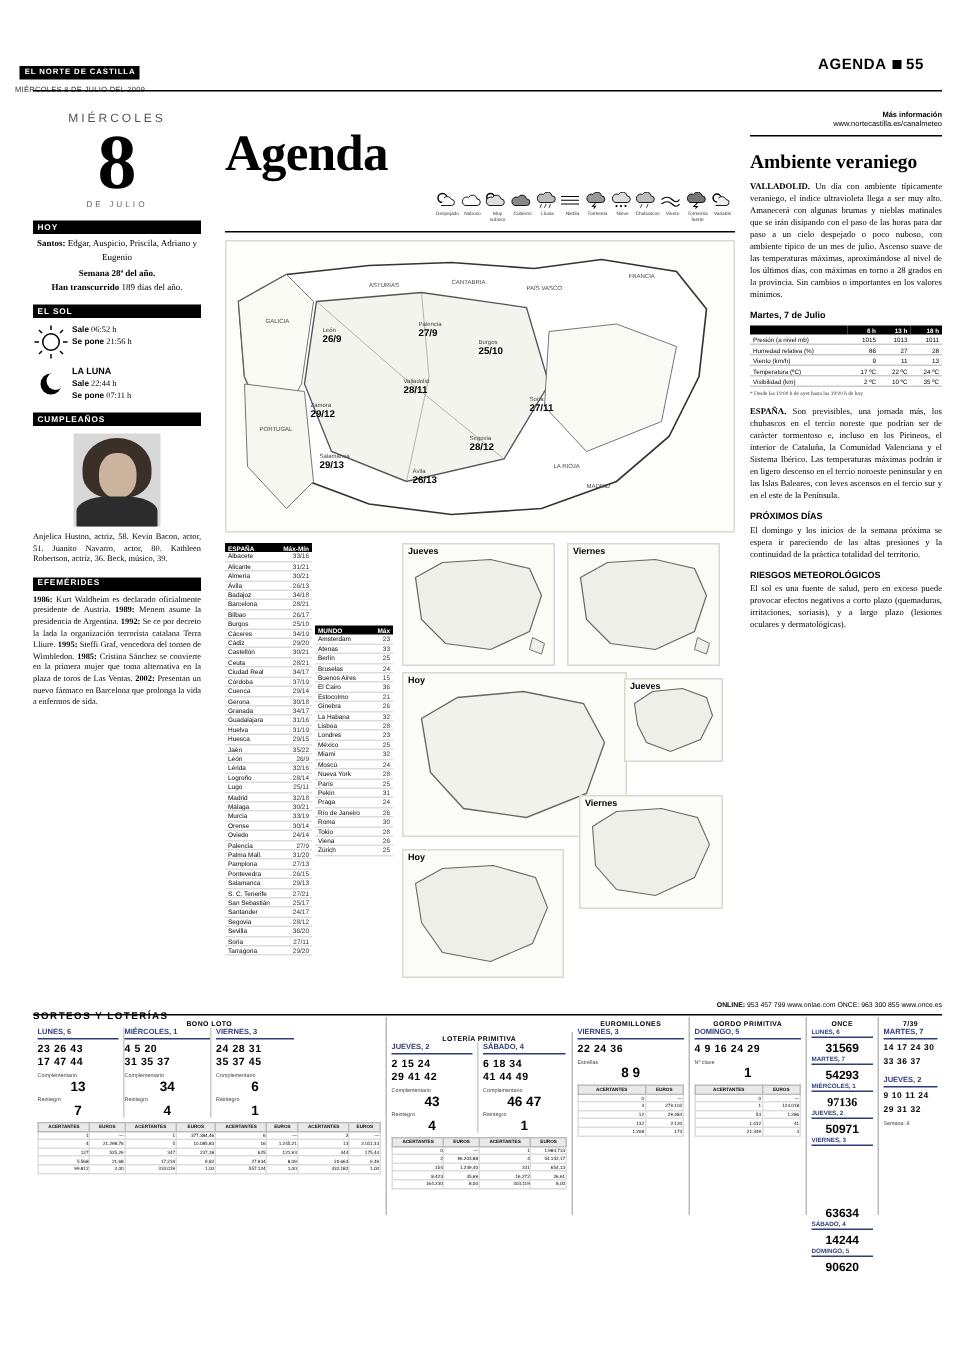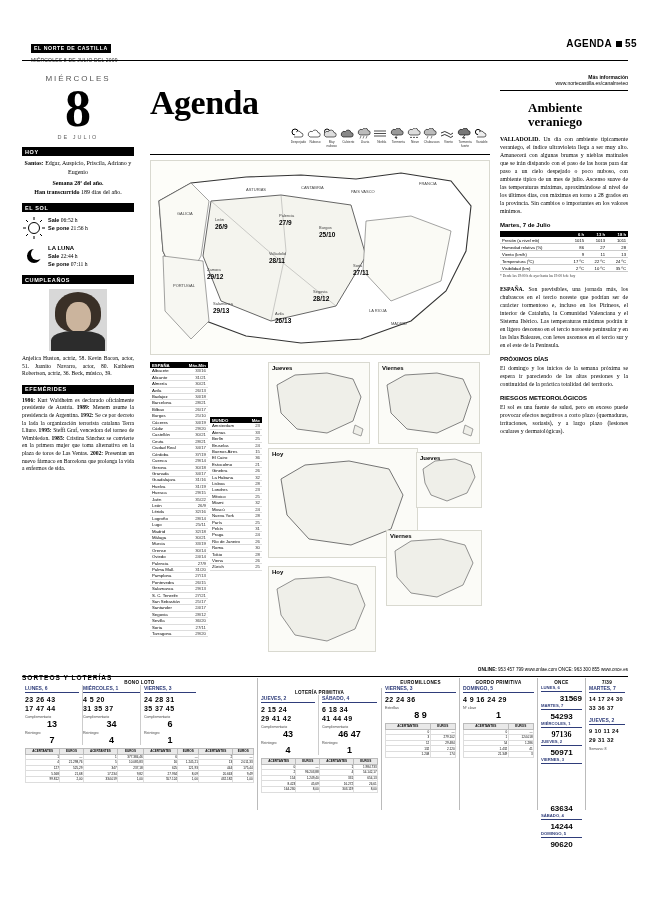--- a/index.html
+++ b/index.html
@@ -12,21 +12,21 @@
     position: relative;
     overflow: hidden;
   }
   .page {
     position:absolute; left:0; top:0; width:650px; height:899px;
     background:#fff;
   }
 
   
   .masthead {
-    position:absolute; left:31px; top:36px; width:606px; height:22px;
+    position:absolute; left:10px; top:36px; width:606px; height:22px;text-align:center;
   }
   .mast-left { position:absolute; left:0; top:0; }
   .mast-title {
     font-family:"Liberation Sans", sans-serif;
     font-size:5.2px; font-weight:bold; letter-spacing:.6px;
     background:#000; color:#fff; padding:1.5px 3px; display:inline-block;
   }
   .mast-date {
     font-family:"Liberation Sans", sans-serif;
     font-size:5px; color:#333; margin-top:3px; letter-spacing:.2px;
@@ -109,21 +109,21 @@
   .citytable .hdr { background:#000; color:#fff; font-weight:bold; font-size:4.3px; padding:.5px 2px; display:flex; justify-content:space-between;}
   .citytable .row { display:flex; justify-content:space-between; border-bottom:.3px solid #ddd; padding:0 2px;}
   .citytable .row span:last-child { color:#333; }
 
   
   .rightcol { position:absolute; left:500px; top:74px; width:128px; }
   .r-info { font-family:"Liberation Sans", sans-serif; font-size:5px; text-align:right; }
   .r-info .b { font-weight:bold; }
   .r-hr { height:1px; background:#000; margin:4px 0 0 0; }
   .r-head {
-    font-family:"Liberation Serif", serif; font-size:13px; font-weight:bold; line-height:14px; margin-top:10px;margin-left:28px;
+    font-family:"Liberation Serif", serif; font-size:13px; font-weight:bold; line-height:14px; margin-top:10px;
   }
   .r-body { font-size:5.8px; line-height:8px; text-align:justify; margin-top:6px; }
   .r-body .lead { font-weight:bold; }
   .r-sub {
     font-family:"Liberation Sans", sans-serif; font-size:6px; font-weight:bold; margin-top:7px;
   }
   .datatable { width:100%; font-size:4.2px; font-family:"Liberation Sans", sans-serif; border-collapse:collapse; margin-top:3px;}
   .datatable th { background:#000; color:#fff; font-weight:bold; padding:.5px 2px; text-align:right;}
   .datatable th.l { text-align:left; }
   .datatable td { border-bottom:.3px solid #ccc; padding:.5px 2px; text-align:right;}
@@ -1048,21 +1048,21 @@
             </tr>
       </tbody>
         </table>
     </div>
 
     <div class="lotcol" style="width:48px;">
       <div class="lot-sect">ONCE</div>
       <div id="once-rows">
           <div>
             <div class="lot-day" style="font-size:4.2px;">LUNES, 6</div>
-            <div class="lot-big" style="font-size:8px;text-align:right;">31569</div>
+            <div class="lot-big" style="font-size:8px;">31569</div>
           </div>
           <div>
             <div class="lot-day" style="font-size:4.2px;">MARTES, 7</div>
             <div class="lot-big" style="font-size:8px;">54293</div>
           </div>
           <div>
             <div class="lot-day" style="font-size:4.2px;">MIÉRCOLES, 1</div>
             <div class="lot-big" style="font-size:8px;font-family:Liberation Serif, serif;">97136</div>
           </div>
           <div>

